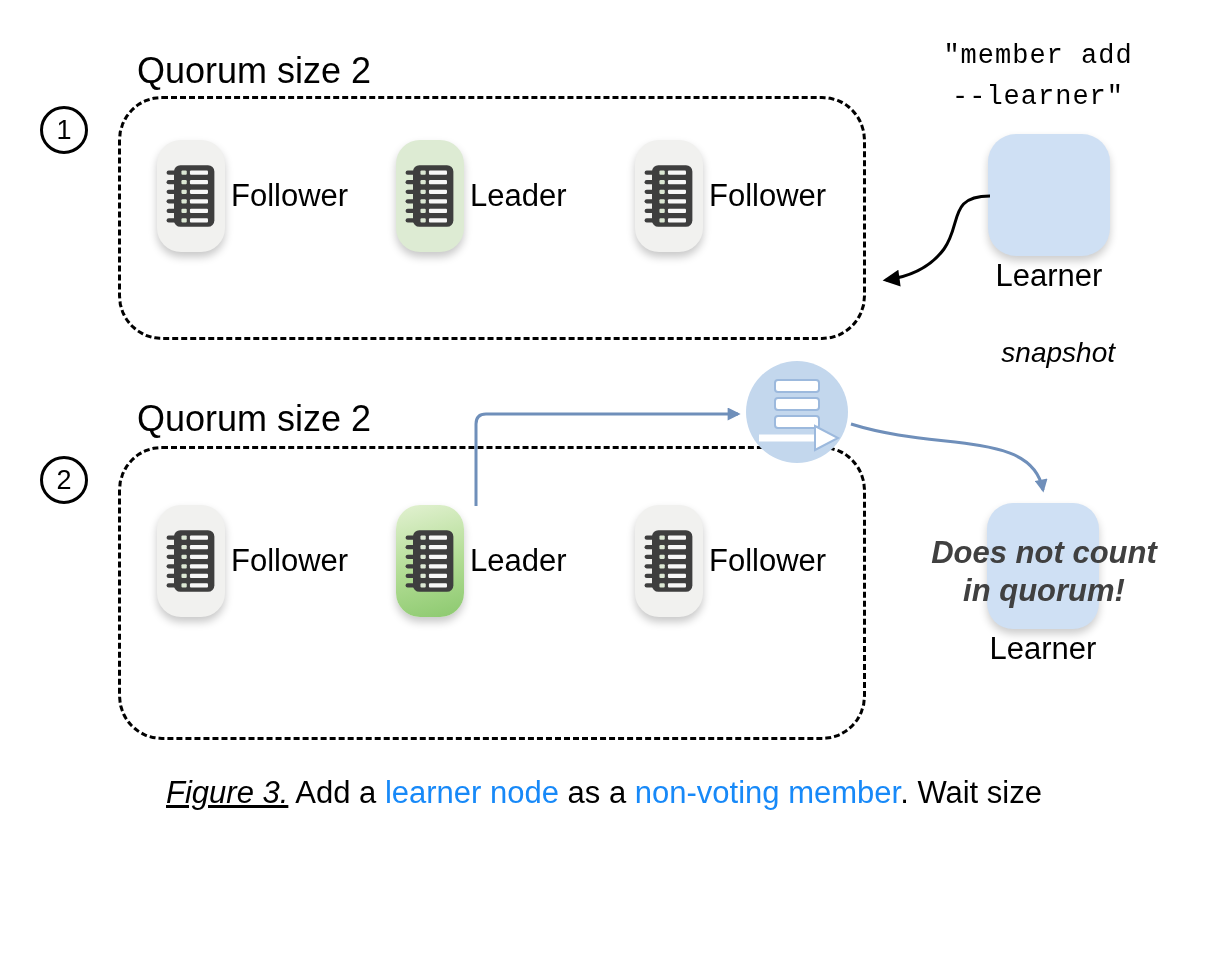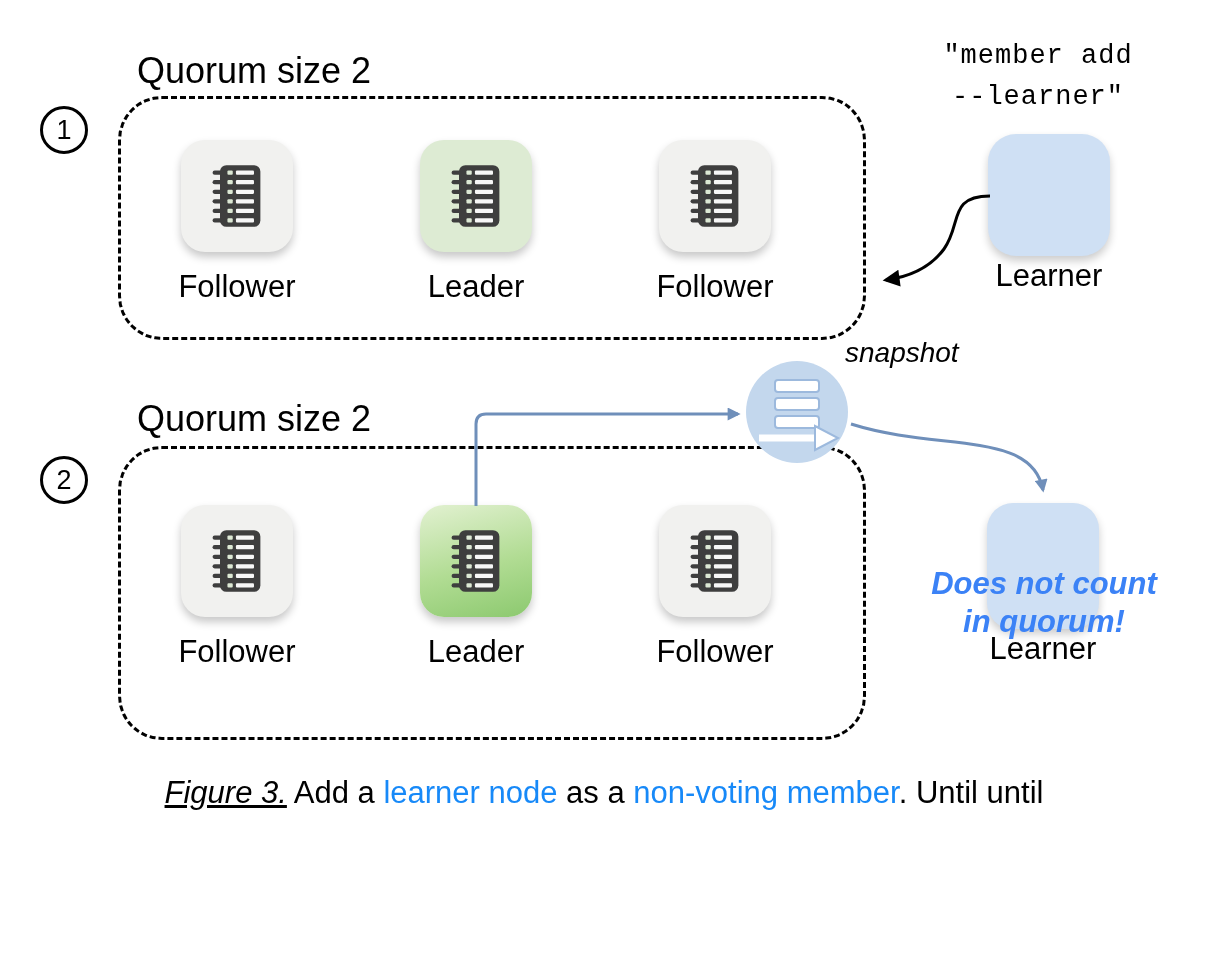--- a/index.html
+++ b/index.html
@@ -5,42 +5,42 @@
   * { margin:0; padding:0; box-sizing:border-box; }
   html,body { background:#ffffff; }
   body { font-family:"Liberation Sans", sans-serif; color:#000; }
   .canvas { position:relative; width:1208px; height:962px; background:#fff; overflow:hidden; }
 
   .step-circle { position:absolute; width:48px; height:48px; border:3px solid #000; border-radius:50%;
                  display:flex; align-items:center; justify-content:center; font-size:27px; background:#fff; }
   .quorum-label { position:absolute; font-size:36px; }
   .dashed-box { position:absolute; border:3px dashed #000; border-radius:44px; }
 
-  .node-wrap { position:absolute; width:160px; display:flex; flex-direction:column; align-items:center; gap:17px; }
+  .node-wrap { position:absolute; width:160px; display:flex; flex-direction:row; align-items:center; gap:6px; }
   .node-box { width:112px; height:112px; border-radius:24px; display:flex; align-items:center; justify-content:center;
               box-shadow:0 5px 9px rgba(0,0,0,0.22); }
   .node-box.follower { background:#f1f1ef; }
   .node-box.leader1 { background:#ddebd3; }
   .node-box.leader2 { background:linear-gradient(165deg,#e2f1d1 0%,#b1dc93 55%,#8cc96f 100%); }
   .journal { width:68px; height:68px; }
   .node-label { font-size:31px; }
 
   .learner-wrap { position:absolute; width:150px; display:flex; flex-direction:column; align-items:center; gap:2px; }
   .learner-box { background:#cfe0f4; box-shadow:0 5px 9px rgba(0,0,0,0.2); }
   .learner-box.one { width:122px; height:122px; border-radius:28px; }
   .learner-box.two { width:112px; height:126px; border-radius:26px; }
   .learner-label { font-size:31px; }
 
   .cmd { position:absolute; left:868px; top:36px; width:340px; text-align:center;
          font-family:"Liberation Mono","DejaVu Sans Mono",monospace; font-size:27px; line-height:41px; letter-spacing:1px; }
-  .repl-label { position:absolute; left:845px; top:333px; width:270px; text-align:left;
+  .repl-label { position:absolute; left:845px; top:333px; width:270px; text-align:right;
                 font-style:italic; font-size:28px; line-height:39px; }
   .snap-circle { position:absolute; left:745px; top:360px; width:104px; height:104px; z-index:5; }
   .green-note { position:absolute; left:898px; top:534px; width:292px; text-align:center; font-size:31px;
-                font-weight:bold; font-style:italic; color:#3b82f6; line-height:38px; z-index:6;margin-top:31px; }
+                font-weight:bold; font-style:italic; color:#404040; line-height:38px; z-index:6; }
 
   .arrows { position:absolute; left:0; top:0; z-index:9; pointer-events:none; }
 
   .caption { position:absolute; left:0; top:770px; width:1208px; text-align:center; font-size:31px; line-height:45px; }
   .c-italic { font-style:italic;text-decoration:underline; }
   .c-blue { color:#1789f8; }
   .c-red { color:#fb100c; }
 </style>
 </head>
 <body>
@@ -184,16 +184,16 @@
       <marker id="mBlue" viewBox="0 0 10 10" refX="8" refY="5" markerUnits="userSpaceOnUse" markerWidth="15" markerHeight="13" orient="auto">
         <path d="M 0 0 L 10 5 L 0 10 z" fill="#6f8fba"></path>
       </marker>
     </defs>
     <path d="M 990 196 C 948 196 962 224 944 249 C 930 268 908 277 886 280" stroke="#000" stroke-width="3" fill="none" marker-end="url(#mBlack)"></path>
     <path d="M 476 506 L 476 424 Q 476 414 486 414 L 738 414" stroke="#6f8fba" stroke-width="3" fill="none" marker-end="url(#mBlue)"></path>
     <path d="M 851 424 C 940 452 1032 430 1043 490" stroke="#6f8fba" stroke-width="3" fill="none" marker-end="url(#mBlue)"></path>
   </svg>
 
   <div class="caption">
-    <div><span class="c-italic">Figure 3.</span><span> Add a </span><span class="c-blue">learner node</span><span> as a </span><span class="c-blue">non-voting member</span><span>. Until until</span></div>
+    <div><span class="c-italic">Figure 3.</span><span> Add a </span><span class="c-blue">learner node</span><span> as a </span><span class="c-blue">non-voting member</span><span>. Wait size</span></div>
   </div>
 
 </div>
 
 </body></html>

